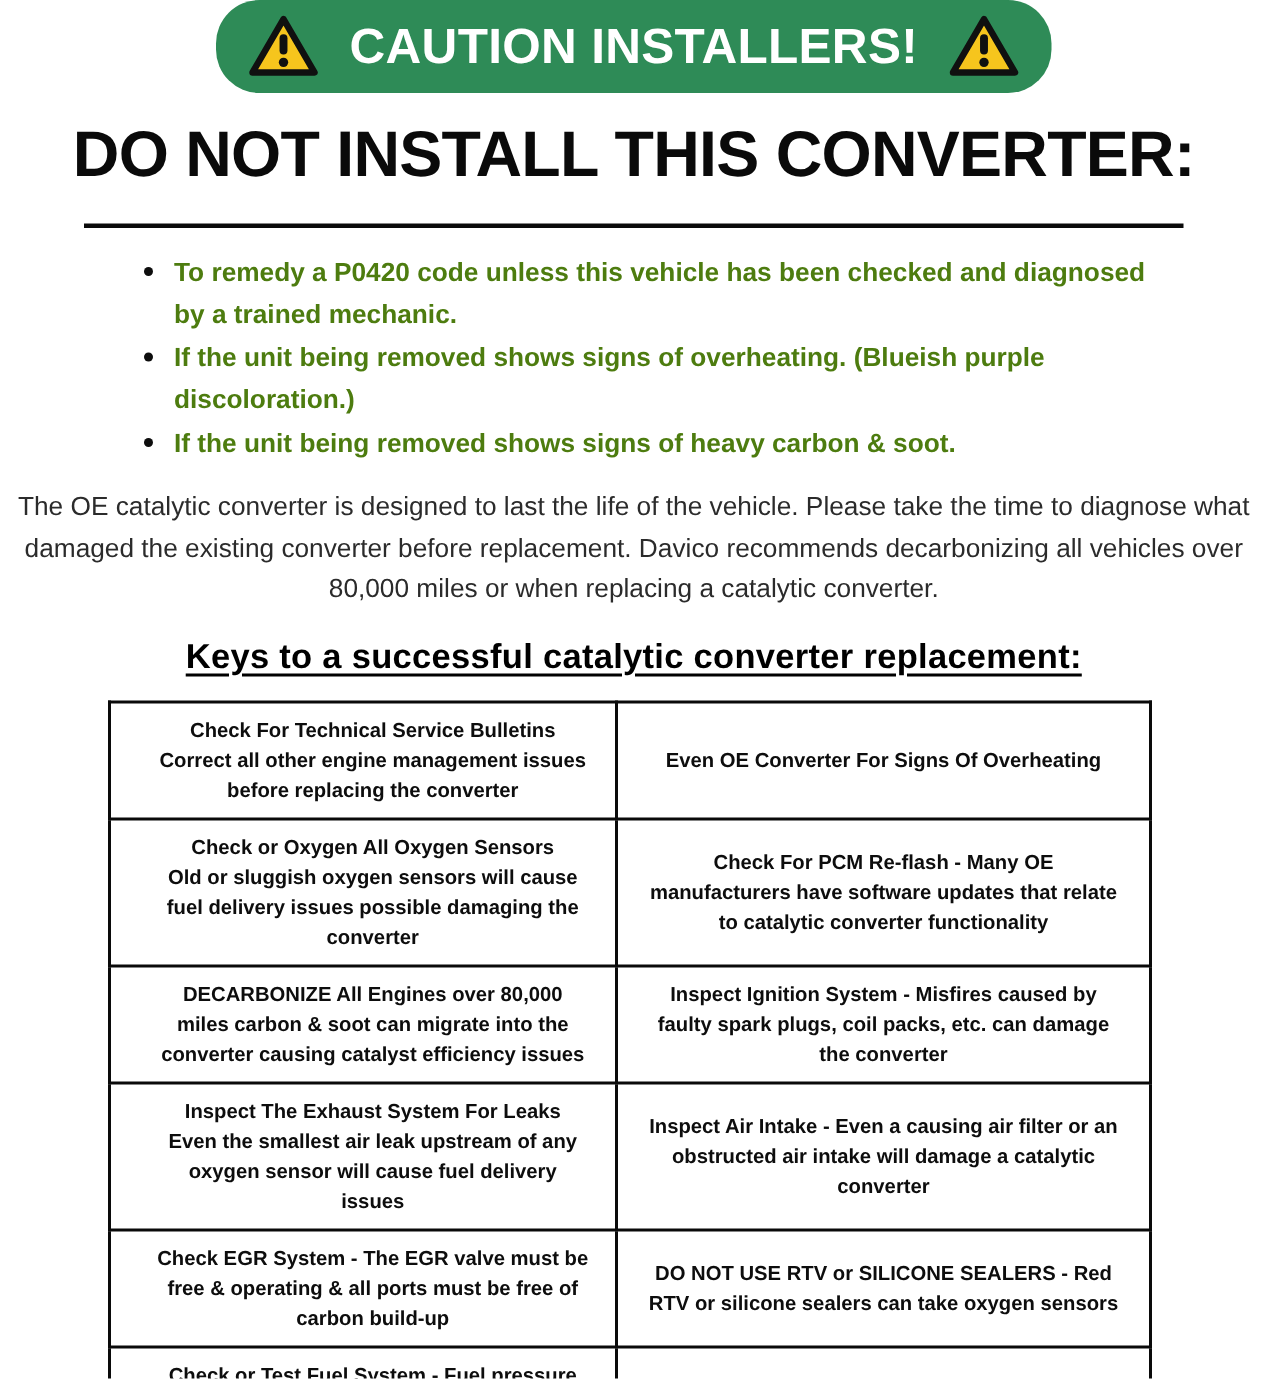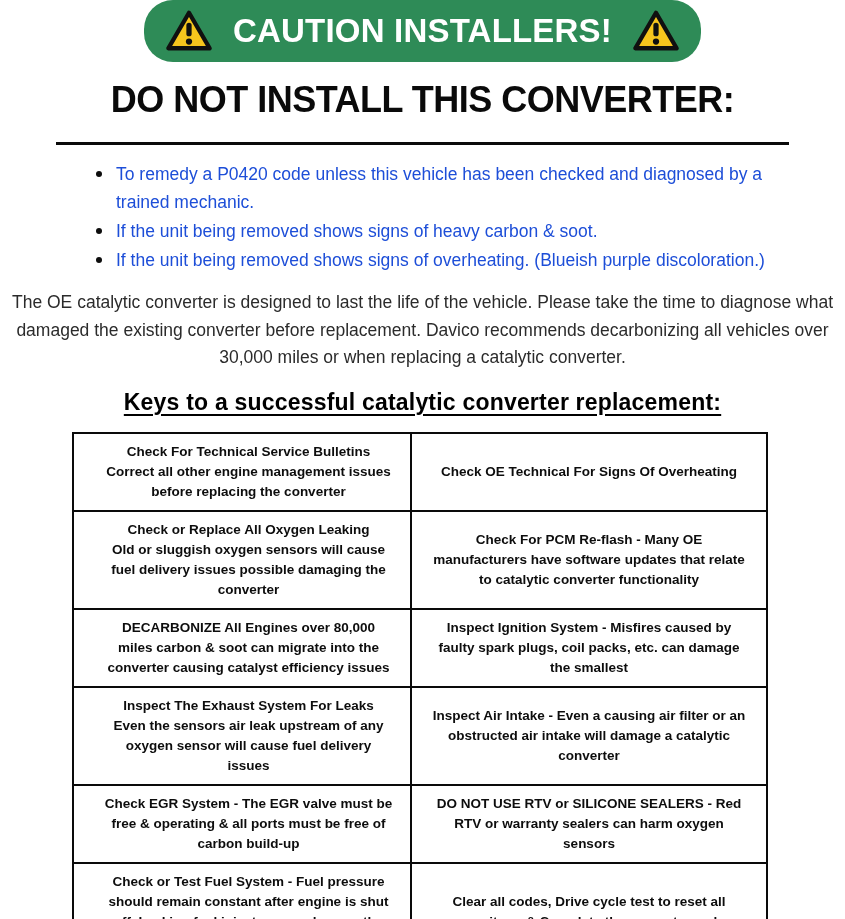--- a/index.html
+++ b/index.html
@@ -17,34 +17,34 @@
   .banner{
     width:557px;height:62px;margin:0 auto;background:var(--banner-green);
     display:flex;align-items:center;justify-content:center;gap:20px;border-radius:29px;
   }
   .banner-title{
     color:#fff;font-size:33px;font-weight:700;letter-spacing:0.2px;white-space:nowrap;
   }
   .warn-icon{width:48px;height:44px;display:block;}
   
   .main-heading{
-    margin-top:17px;text-align:center;font-size:36px;font-weight:700;
+    margin-top:17px;text-align:center;font-size:43px;font-weight:700;
     letter-spacing:-0.5px;color:#0a0a0a;
   }
   .rule{
     width:733px;height:0;border:none;border-top:3px solid #0a0a0a;
     margin:21px auto 0 auto;
   }
   
   .bullets{
     margin:15px 0 0 92px;width:680px;list-style:none;
   }
   .bullets li{
-    position:relative;padding-left:24px;font-weight:400;font-size:17.5px;
-    line-height:28px;margin-bottom:1px;color:#1d4ed8;
+    position:relative;padding-left:24px;font-weight:700;font-size:17.5px;
+    line-height:28px;margin-bottom:1px;color:#4d7c0f;
   }
   .bullets li::before{
     content:"";position:absolute;left:4px;top:11px;width:6px;height:6px;
     border-radius:50%;background:#0d0d0d;
   }
   
   .oe-paragraph{
     margin:15px auto 0 auto;width:828px;text-align:center;
     font-size:17.5px;font-weight:400;line-height:27.5px;color:#2b2b2b;
   }
@@ -81,51 +81,51 @@
     <rect x="44.5" y="28" width="11" height="28" rx="5.5" fill="#101010"></rect>
     <circle cx="50" cy="67" r="6.5" fill="#101010"></circle>
   </svg>
 </div>
 
 <h1 class="main-heading">DO NOT INSTALL THIS CONVERTER:</h1>
 <hr class="rule">
 
 <ul class="bullets">
   <li>To remedy a P0420 code unless this vehicle has been checked and diagnosed by a trained mechanic.</li>
+  <li>If the unit being removed shows signs of overheating. (Blueish purple discoloration.)</li>
   <li>If the unit being removed shows signs of heavy carbon &amp; soot.</li>
-  <li>If the unit being removed shows signs of overheating. (Blueish purple discoloration.)</li>
 </ul>
 
-<p class="oe-paragraph">The OE catalytic converter is designed to last the life of the vehicle. Please take the time to diagnose what damaged the existing converter before replacement. Davico recommends decarbonizing all vehicles over 30,000 miles or when replacing a catalytic converter.</p>
+<p class="oe-paragraph">The OE catalytic converter is designed to last the life of the vehicle. Please take the time to diagnose what damaged the existing converter before replacement. Davico recommends decarbonizing all vehicles over 80,000 miles or when replacing a catalytic converter.</p>
 
 <h2 class="keys-heading">Keys to a successful catalytic converter replacement:</h2>
 
 <table class="keys-table">
   <tbody>
     <tr>
       <td class="col-left">Check For Technical Service Bulletins
 Correct all other engine management issues before replacing the converter</td>
-      <td class="col-right">Check OE Technical For Signs Of Overheating</td>
+      <td class="col-right">Even OE Converter For Signs Of Overheating</td>
     </tr>
     <tr>
-      <td class="col-left">Check or Replace All Oxygen Leaking
+      <td class="col-left">Check or Oxygen All Oxygen Sensors
 Old or sluggish oxygen sensors will cause fuel delivery issues possible damaging the converter</td>
       <td class="col-right">Check For PCM Re-flash - Many OE manufacturers have software updates that relate to catalytic converter functionality</td>
     </tr>
     <tr>
       <td class="col-left">DECARBONIZE All Engines over 80,000 miles carbon &amp; soot can migrate into the converter causing catalyst efficiency issues</td>
-      <td class="col-right">Inspect Ignition System - Misfires caused by faulty spark plugs, coil packs, etc. can damage the smallest</td>
+      <td class="col-right">Inspect Ignition System - Misfires caused by faulty spark plugs, coil packs, etc. can damage the converter</td>
     </tr>
     <tr>
       <td class="col-left">Inspect The Exhaust System For Leaks
-Even the sensors air leak upstream of any oxygen sensor will cause fuel delivery issues</td>
+Even the smallest air leak upstream of any oxygen sensor will cause fuel delivery issues</td>
       <td class="col-right">Inspect Air Intake - Even a causing air filter or an obstructed air intake will damage a catalytic converter</td>
     </tr>
     <tr>
       <td class="col-left">Check EGR System - The EGR valve must be free &amp; operating &amp; all ports must be free of carbon build-up</td>
-      <td class="col-right">DO NOT USE RTV or SILICONE SEALERS - Red RTV or warranty sealers can harm oxygen sensors</td>
+      <td class="col-right">DO NOT USE RTV or SILICONE SEALERS - Red RTV or silicone sealers can take oxygen sensors</td>
     </tr>
     <tr>
       <td class="col-left">Check or Test Fuel System - Fuel pressure should remain constant after engine is shut off.  Leaking fuel injectors can damage the converter.</td>
       <td class="col-right">Clear all codes,  Drive cycle test to reset all monitors, &amp; Complete the warranty card</td>
     </tr>
   </tbody>
 </table>
 
 </body></html>

